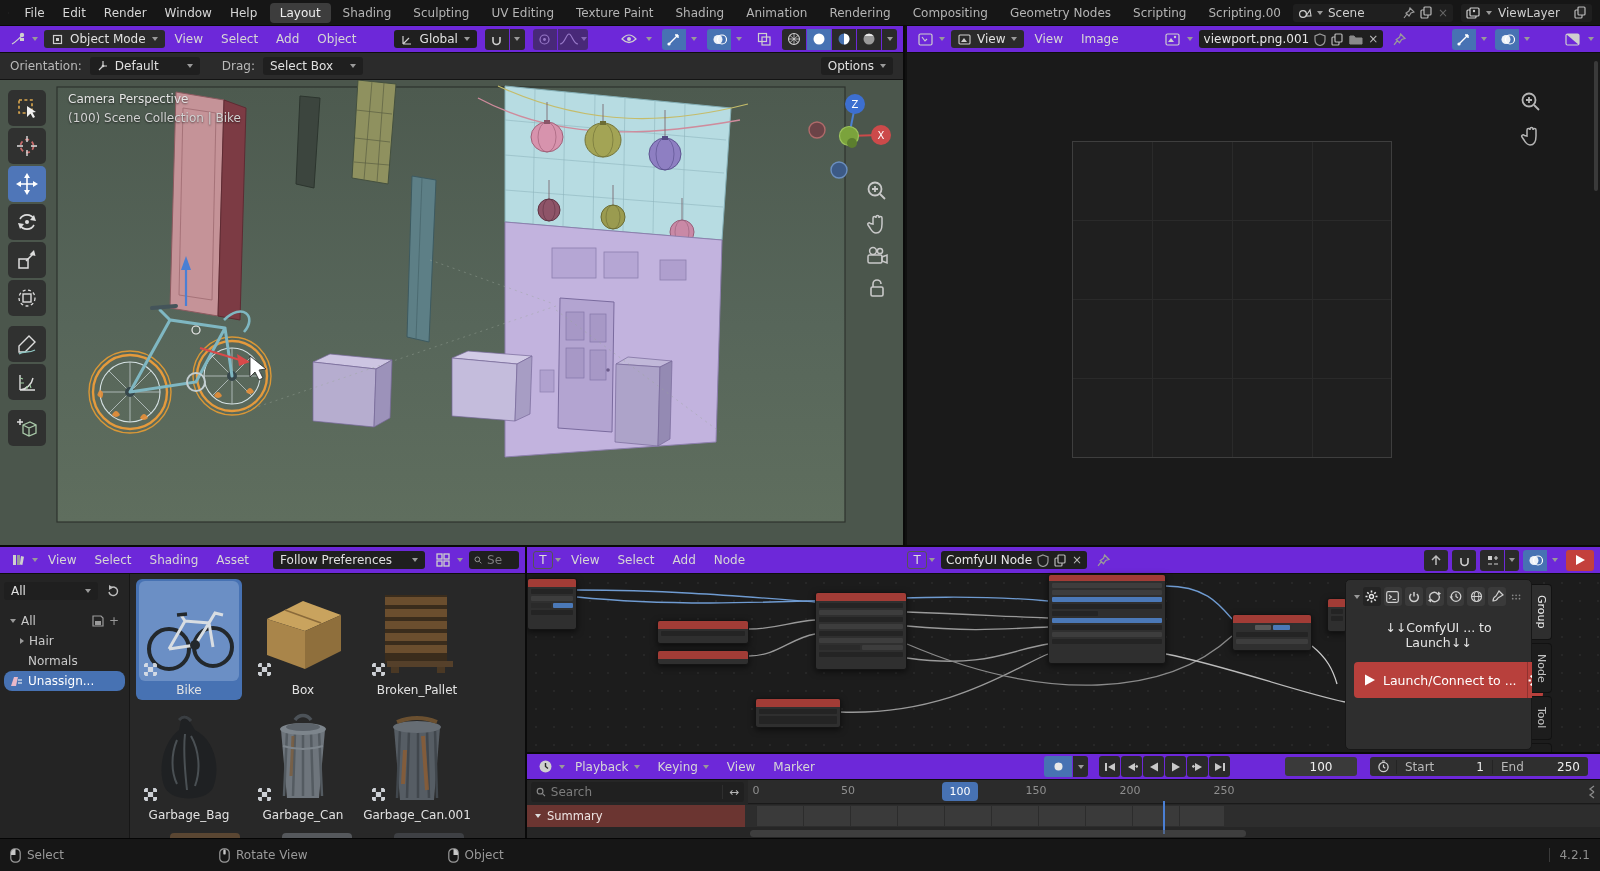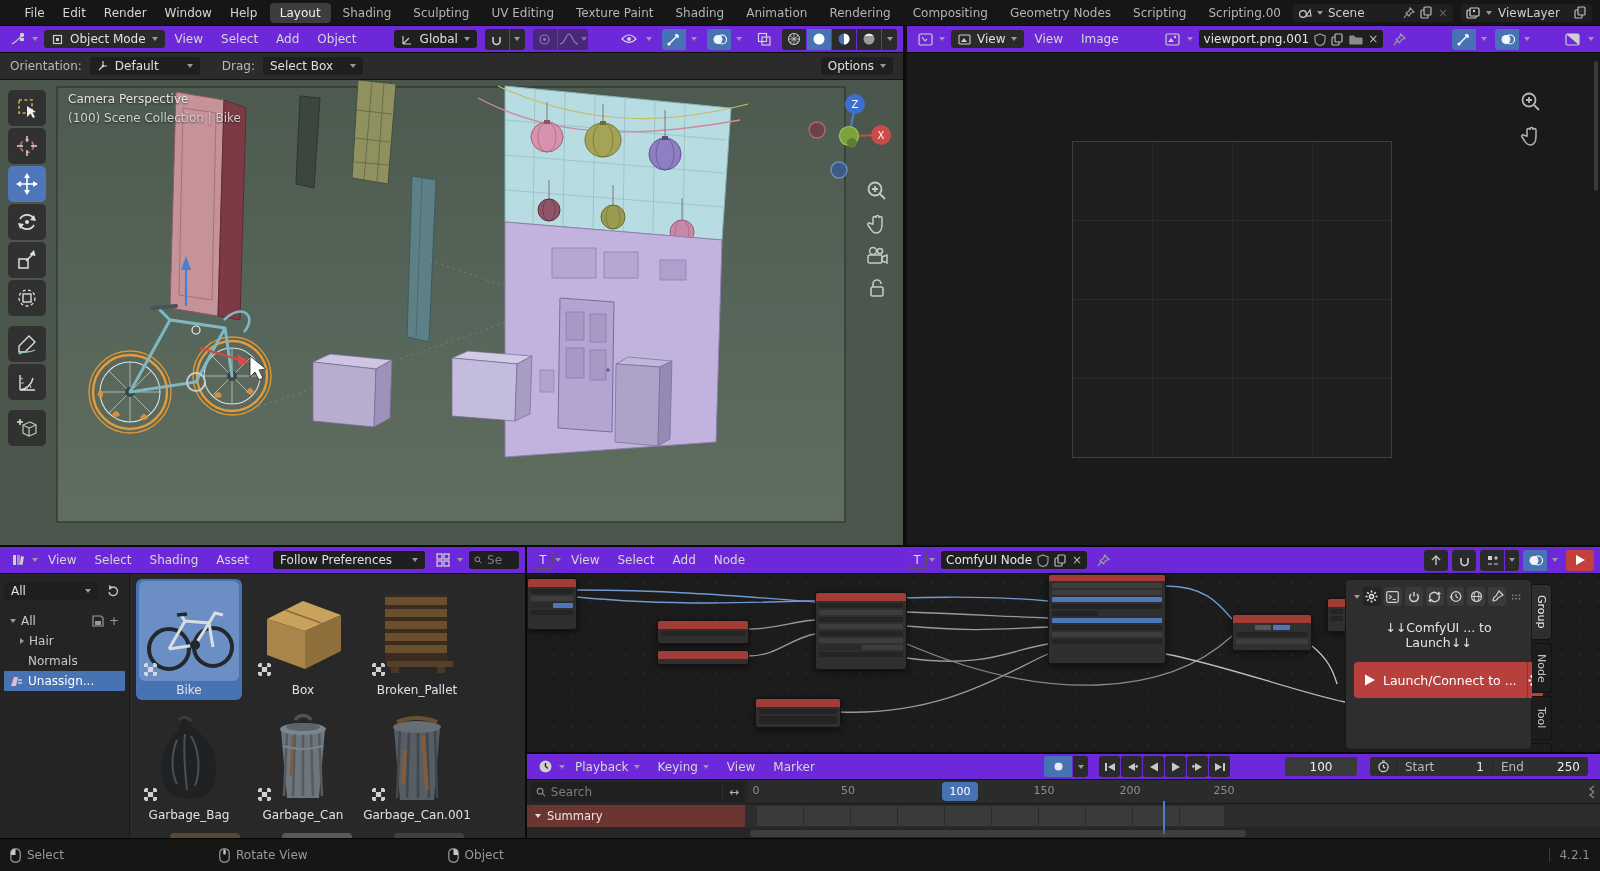--- a/index.html
+++ b/index.html
@@ -28,21 +28,21 @@
   .tool { width:38px; height:36px; background:#2e2e2eE6; border-radius:5px; display:flex; align-items:center; justify-content:center; }
   .tool.on { background:#4f76b8; }
   .gap6 { height:6px; }
   
   .tile { width:106px; display:flex; flex-direction:column; align-items:center; border-radius:6px; padding:2px 2px 3px; }
   .tile.sel { background:#4772b3; }
   .thumb { width:100px; height:100px; border-radius:6px; position:relative; }
   .tname { font-size:12px; color:#e2e2e2; margin-top:2px; white-space:nowrap; overflow:hidden; }
   .badge { position:absolute; left:5px; bottom:5px; width:13px; height:13px; border:1.5px solid #dfe3e8; border-radius:2px; clip-path:polygon(0 0,30% 0,30% 30%,70% 30%,70% 0,100% 0,100% 30%,70% 30%,70% 70%,100% 70%,100% 100%,70% 100%,70% 70%,30% 70%,30% 100%,0 100%,0 70%,30% 70%,30% 30%,0 30%); background:#dfe3e8; opacity:.9; }
   .treeitem { display:flex; align-items:center; gap:5px; padding:3px 6px; color:#c9c9c9; white-space:nowrap; }
-  .treeitem.sel { background:#4772b3; border-radius:1px; color:#fff; }
+  .treeitem.sel { background:#4772b3; border-radius:8px; color:#fff; }
   
   .node { position:absolute; background:#2f2f2f; border:1px solid #141414; border-radius:3px; box-shadow:0 2px 6px rgba(0,0,0,.55); z-index:2; }
   .nhead { height:8px; background:#a23c36; border-radius:2px 2px 0 0; }
   .nrow { height:5px; margin:2px 3px; background:#3d3d3d; border-radius:1px; }
   .nrow.blue { background:#4b79b8; }
   .nrow.dk { background:#242424; }
   .nrow.split { display:flex; gap:2px; background:none; }
   .nrow.split i { flex:1; border-radius:1px; }
   .vtab { writing-mode:vertical-rl; padding:10px 3px; font-size:11px; color:#c2c2c2; background:#1d1d1d; border:1px solid #121212; border-left:none; border-radius:0 4px 4px 0; margin-bottom:3px; }
   .vtab.active { background:#2e2e2e; color:#eee; }
@@ -1090,21 +1090,21 @@
         </div>
       </div>
     </div>
   </div>
 
   <div style="position:relative;height:58px;">
 
     <div style="position:absolute;left:221px;right:0;top:0;height:24px;background:#2b2b2b;border-bottom:1px solid #1a1a1a;">
       <span class="tick" style="left:8px;">0</span>
       <span class="tick" style="left:100px;">50</span>
-      <span class="tick" style="left:296px;">150</span>
+      <span class="tick" style="left:288px;">150</span>
       <span class="tick" style="left:382px;">200</span>
       <span class="tick" style="left:476px;">250</span>
       <div style="position:absolute;left:194px;top:2px;width:36px;height:19px;background:#4772b3;border-radius:4px;color:#fff;display:flex;align-items:center;justify-content:center;font-size:11px;">100</div>
       <svg width="10" height="14" viewBox="0 0 10 14" style="position:absolute;right:3px;top:5px;">
           <path d="M7,1 L3,4 L7,7 M7,7 L3,10 L7,13" stroke="#8a8a8a" stroke-width="1.3" fill="none"></path>
         </svg>
     </div>
 
     <div class="field" style="position:absolute;left:4px;top:2px;width:213px;height:20px;background:#202020;">
       <svg width="12" height="12" viewBox="0 0 12 12">

